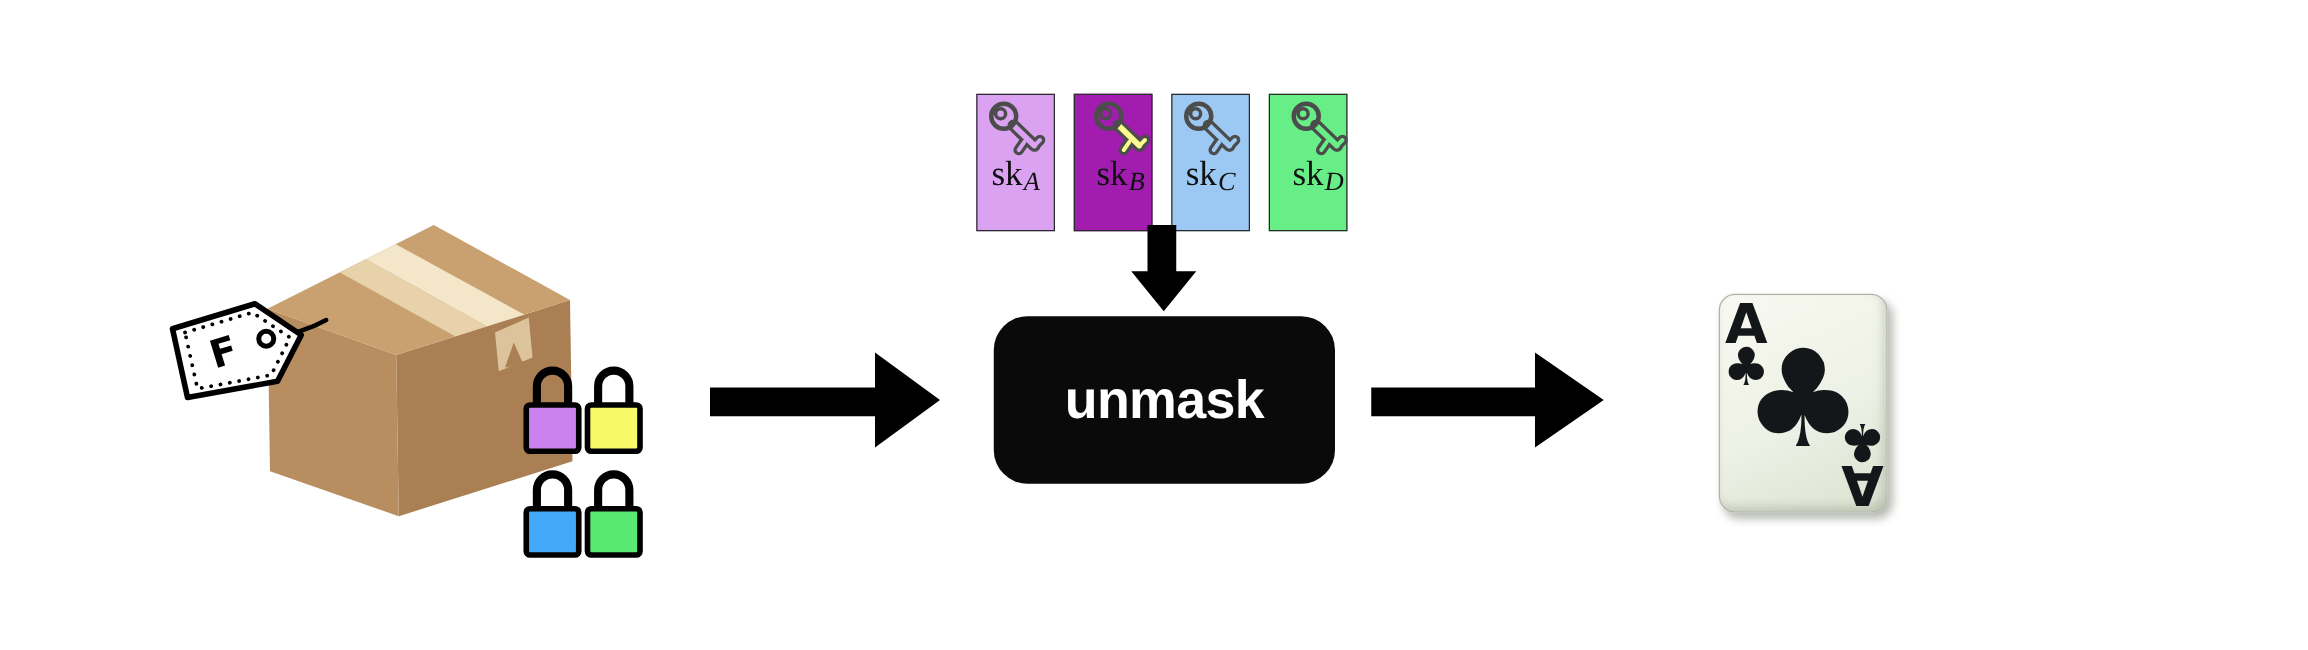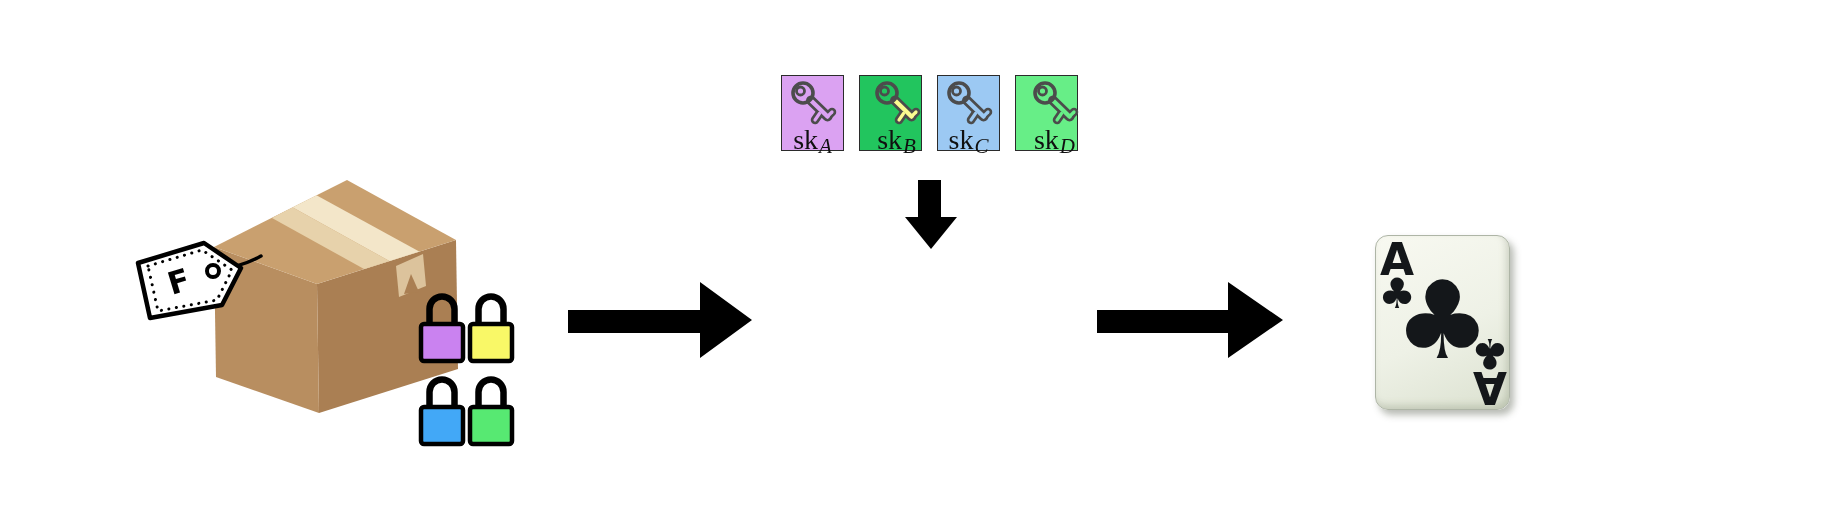--- a/index.html
+++ b/index.html
@@ -1,21 +1,21 @@
 <!DOCTYPE html>
 <html><head>
 <meta charset="utf-8">
 <style>
   html,body{margin:0;padding:0;background:#ffffff;font-family:"Liberation Sans",sans-serif;}
   #stage{position:relative;width:1846px;height:520px;background:#ffffff;overflow:hidden;}
   .abs{position:absolute;}
 
   
   .keys-row{left:781px;top:75px;display:flex;gap:15px;}
-  .key-card{box-sizing:border-box;width:63px;height:76px;border:1.6px solid #2b2b2b;
+  .key-card{box-sizing:border-box;width:63px;height:110px;border:1.6px solid #2b2b2b;
             display:flex;flex-direction:column;align-items:center;}
   .key-icon{margin-top:3px;flex:0 0 auto;}
   .key-label{font-family:"Liberation Serif",serif;font-size:28px;line-height:1;color:#101010;margin-top:-3px;white-space:nowrap;}
   .key-label .sub{font-style:italic;font-size:21px;vertical-align:-4px;margin-left:1px;}
 
   
   .unmask{left:795px;top:253px;width:273px;height:134px;border-radius:27px;
           display:flex;align-items:center;justify-content:center;}
   .unmask span{color:#ffffff;font-weight:bold;font-size:43px;letter-spacing:-0.5px;
                font-family:"Liberation Sans",sans-serif;}
@@ -94,21 +94,21 @@
         <path d="M40.5 37.5 L45 33" stroke="#4c4c4c" stroke-width="8.5" stroke-linecap="round" fill="none"></path>
         <path d="M24 21.5 L40.5 37.5" stroke-width="4.5" stroke-linecap="round" fill="none" stroke="#dba2f2"></path>
         <path d="M32.5 34.5 L28 41" stroke-width="3.2" stroke-linecap="round" fill="none" stroke="#dba2f2"></path>
         <path d="M40.5 37.5 L45 33" stroke-width="3.2" stroke-linecap="round" fill="none" stroke="#dba2f2"></path>
         <circle cx="16" cy="14" r="10" stroke="#4c4c4c" stroke-width="3.6" fill="none"></circle>
         <circle cx="13.5" cy="12" r="4" stroke="#4c4c4c" stroke-width="2.8" fill="none"></circle>
       </svg>
       <div class="key-label"><span>sk</span><span class="sub">A</span></div>
     </div>
 
-    <div class="key-card" style="background-color: #22c55e; padding-left: 12px;">
+    <div class="key-card" style="background-color: #a21caf; padding-left: 12px;">
       <svg class="key-icon" width="52" height="50" viewBox="0 0 52 50">
         <path d="M24 21.5 L40.5 37.5" stroke="#4c4c4c" stroke-width="10" stroke-linecap="round" fill="none"></path>
         <path d="M32.5 34.5 L28 41" stroke="#4c4c4c" stroke-width="8.5" stroke-linecap="round" fill="none"></path>
         <path d="M40.5 37.5 L45 33" stroke="#4c4c4c" stroke-width="8.5" stroke-linecap="round" fill="none"></path>
         <path d="M24 21.5 L40.5 37.5" stroke-width="4.5" stroke-linecap="round" fill="none" stroke="#fbfb90"></path>
         <path d="M32.5 34.5 L28 41" stroke-width="3.2" stroke-linecap="round" fill="none" stroke="#fbfb90"></path>
         <path d="M40.5 37.5 L45 33" stroke-width="3.2" stroke-linecap="round" fill="none" stroke="#fbfb90"></path>
         <circle cx="16" cy="14" r="10" stroke="#4c4c4c" stroke-width="3.6" fill="none"></circle>
         <circle cx="13.5" cy="12" r="4" stroke="#4c4c4c" stroke-width="2.8" fill="none"></circle>
       </svg>
@@ -141,20 +141,23 @@
         <circle cx="13.5" cy="12" r="4" stroke="#4c4c4c" stroke-width="2.8" fill="none"></circle>
       </svg>
       <div class="key-label"><span>sk</span><span class="sub">D</span></div>
     </div>
   </div>
 
   <svg class="abs" style="left:903px;top:180px" width="56" height="70" viewBox="0 0 56 70">
     <polygon points="15,0 38,0 38,37 54,37 28,69 2,37 15,37" fill="#000000"></polygon>
   </svg>
 
+  <div class="abs unmask" style="background-color: rgb(10, 10, 10);">
+    <span>unmask</span>
+  </div>
 
   <svg class="abs" style="left:1094px;top:278px" width="192" height="84" viewBox="0 0 192 84">
     <polygon points="3,32 134,32 134,4 189,42 134,80 134,55 3,55" fill="#000000"></polygon>
   </svg>
 
   <div class="abs pcard">
     <div class="pc-corner tl">
       <div class="pc-rank">A</div>
       <div class="pc-small-suit">♣</div>
     </div>

